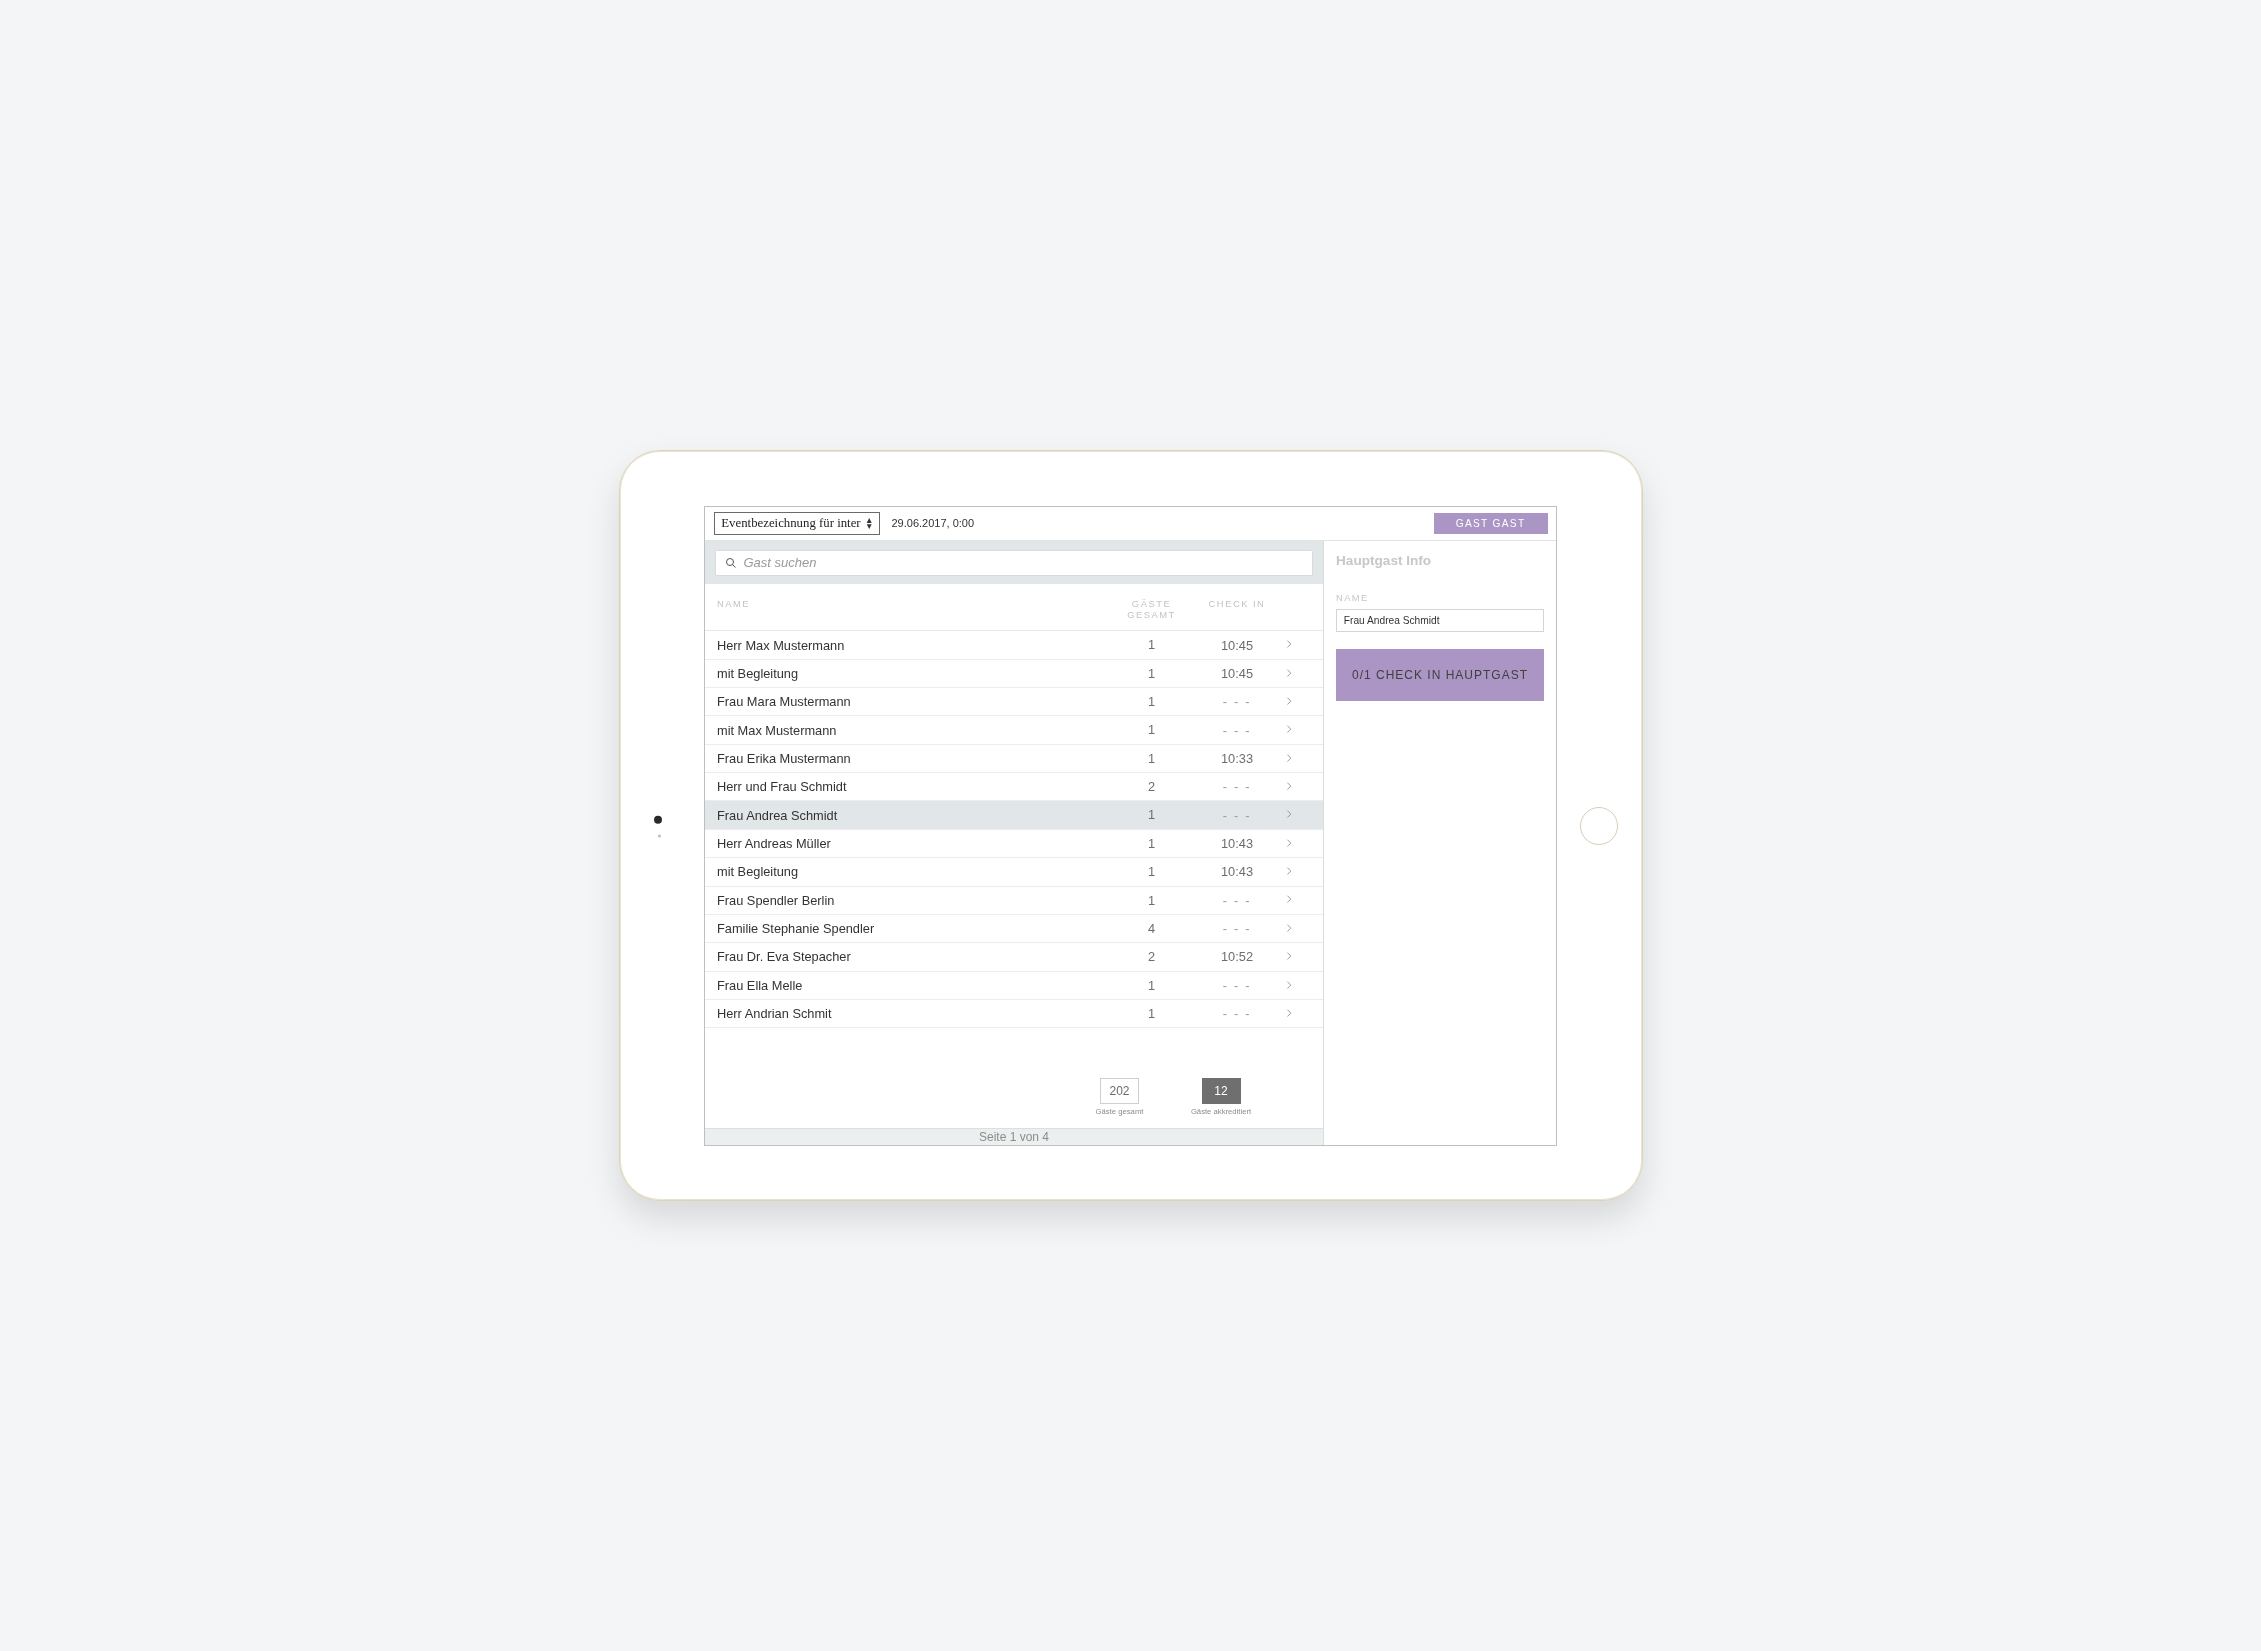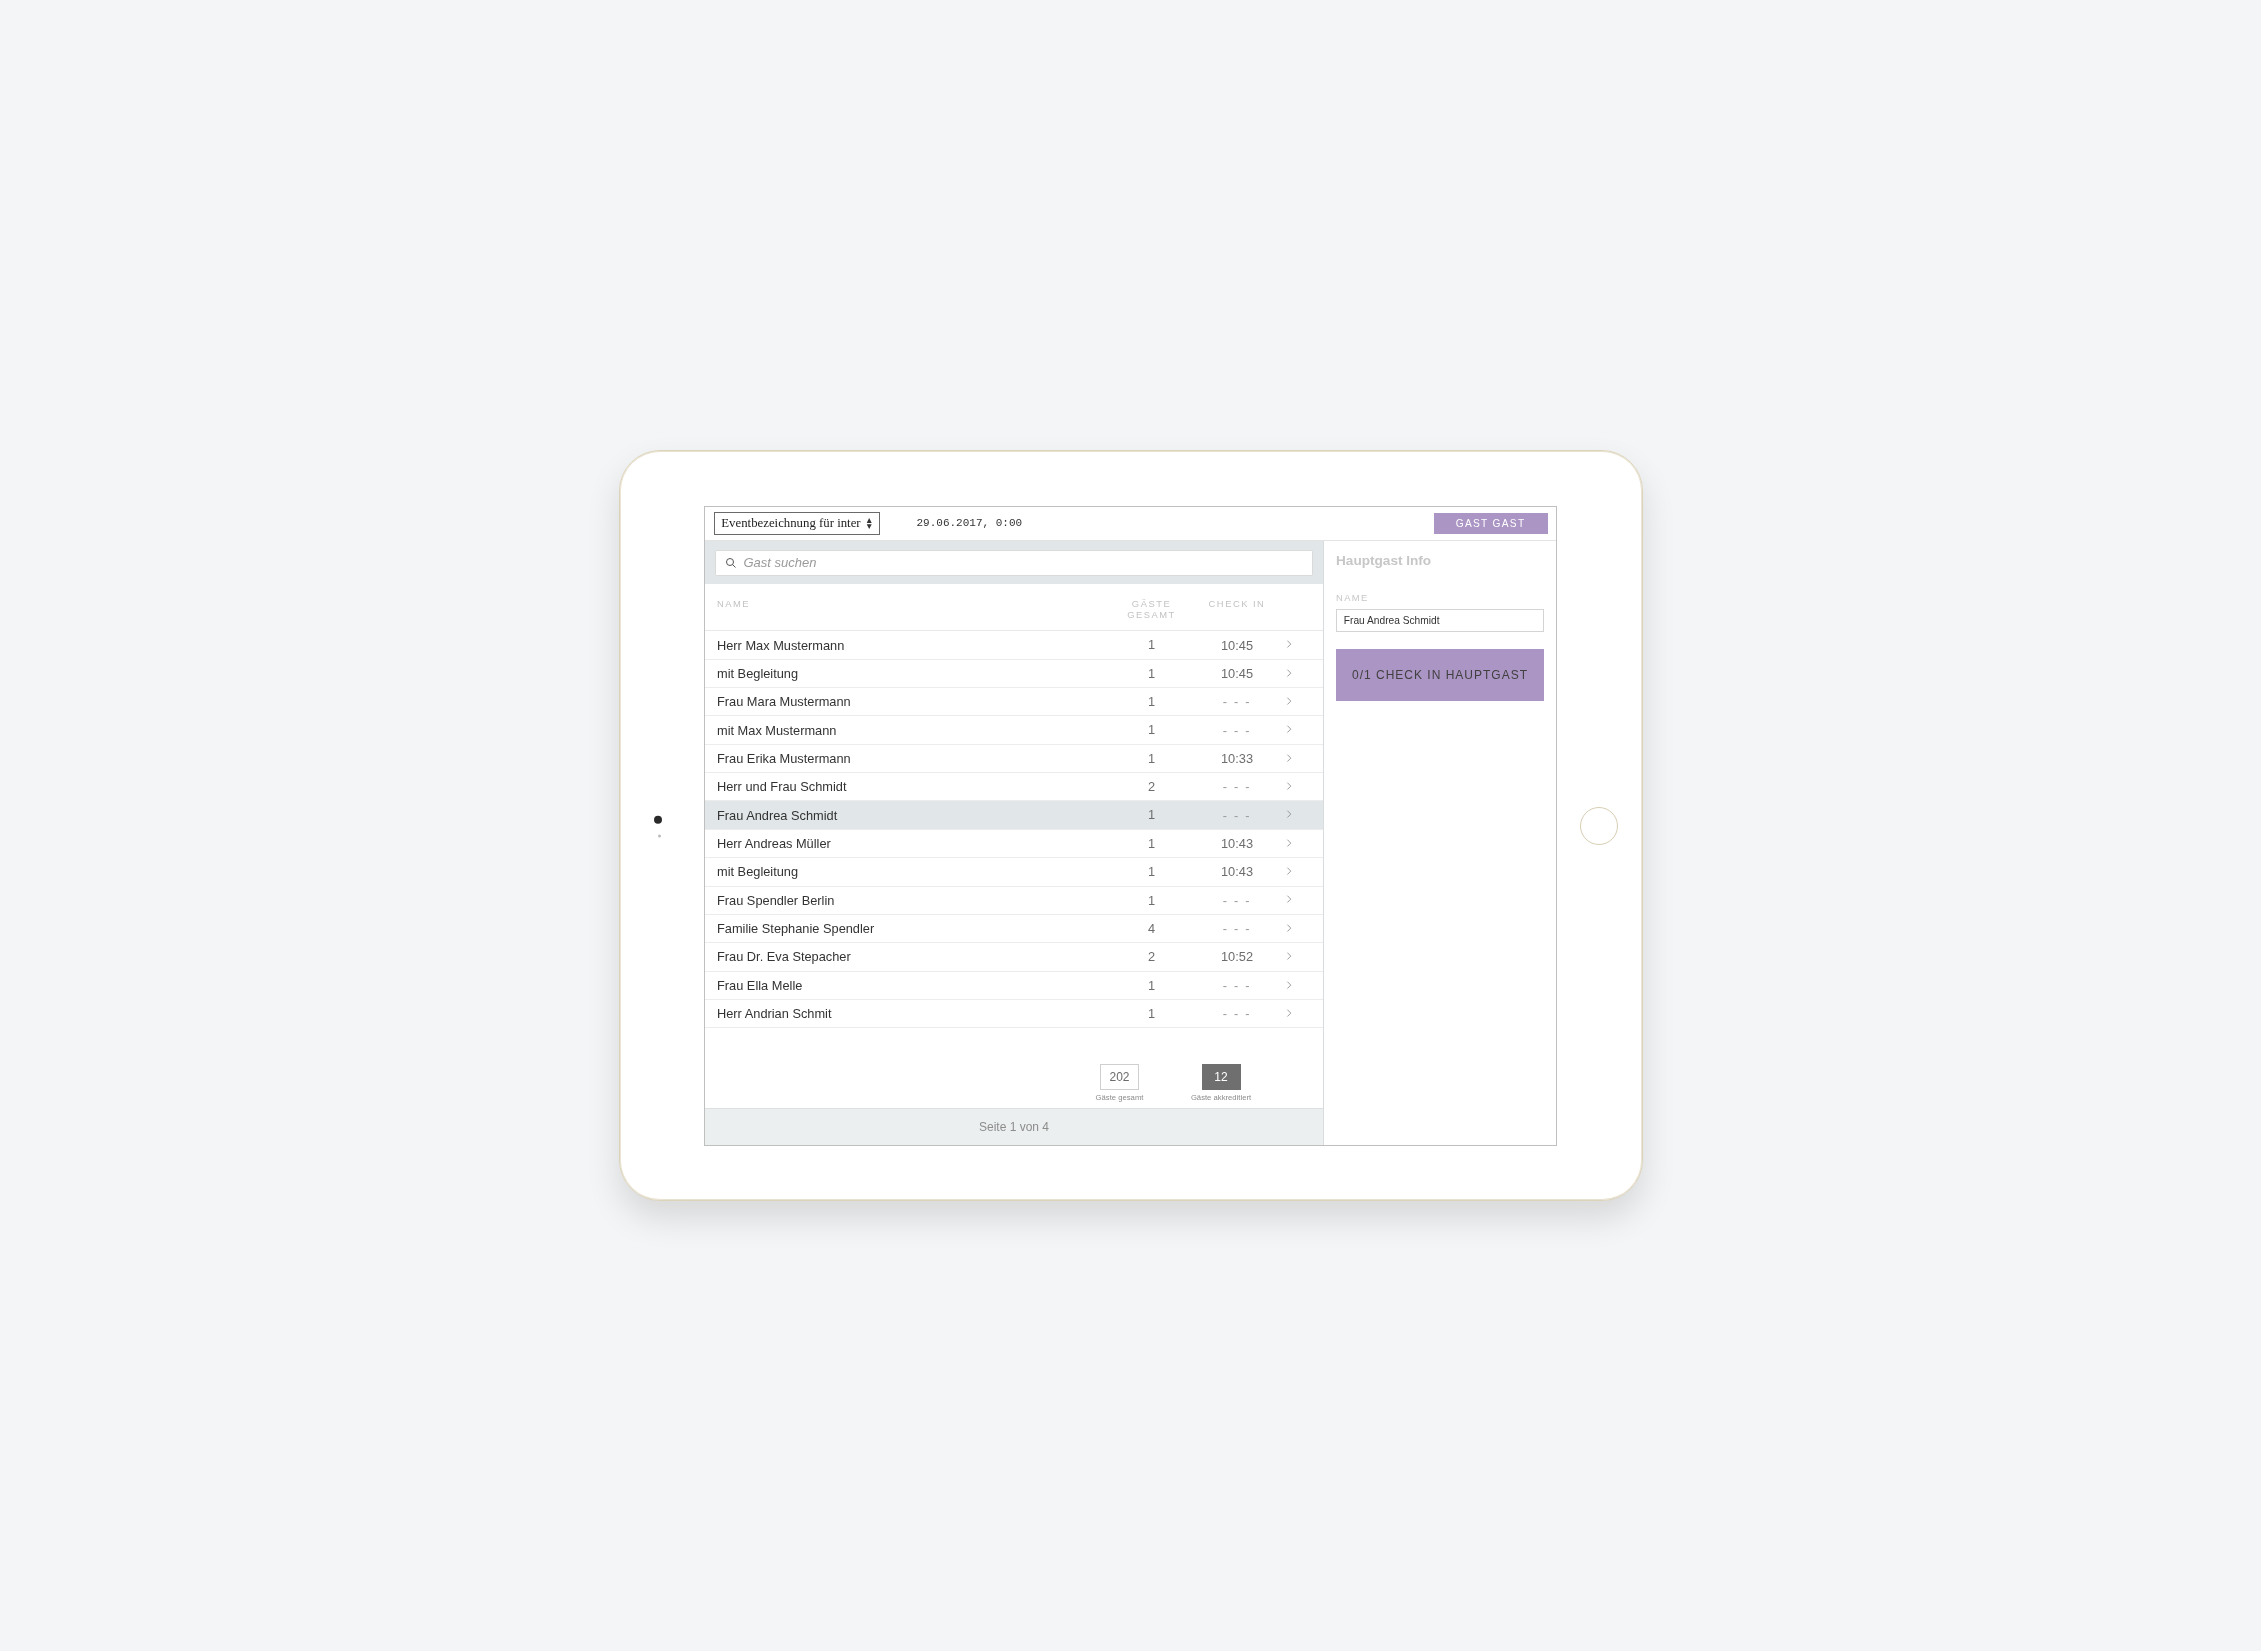--- a/index.html
+++ b/index.html
@@ -90,24 +90,23 @@
   }
   .select-arrows {
     position: absolute;
     right: 5.1px; top: 50%;
     transform: translateY(-50%);
     font-size: 8.5px;
     line-height: 5.1px;
     color: #333;
   }
   .event-date {
-    font-family: Liberation Mono, monospace;
+    font-family: Liberation Sans, sans-serif;
     font-size: 11px;
     color: #333;
-    margin-left: 25px;
   }
   .spacer { flex: 1; }
   .btn-primary {
     background: #ab95c4;
     color: #fff;
     border: none;
     padding: 5.1px 22px;
     font-size: 10.2px;
     letter-spacing: 1.3px;
     cursor: pointer;
@@ -201,24 +200,25 @@
     align-items: center; justify-content: center;
     font-size: 12px;
     color: #6b6b6b;
     margin-bottom: 3.4px;
   }
   .count-box.dark { background: #6f6f6f; color: #fff; border-color: #6f6f6f; }
   .count-label { font-size: 7.7px; color: #8c8c8c; display:block; }
   .pager {
     background: #eceff0;
     text-align: center;
-    padding: 11px;
+    padding: 1px;
     font-size: 12px;
     color: #8c8c8c;
     border-top: 0.9px solid #dcdfe1;
+    margin-top: 6px;
   }
   
   .side-title {
     color: #c7c7c7;
     font-size: 13.6px;
     margin-bottom: 24px;
     font-weight: 700;
   }
   .side-label {
     font-size: 9.4px;

